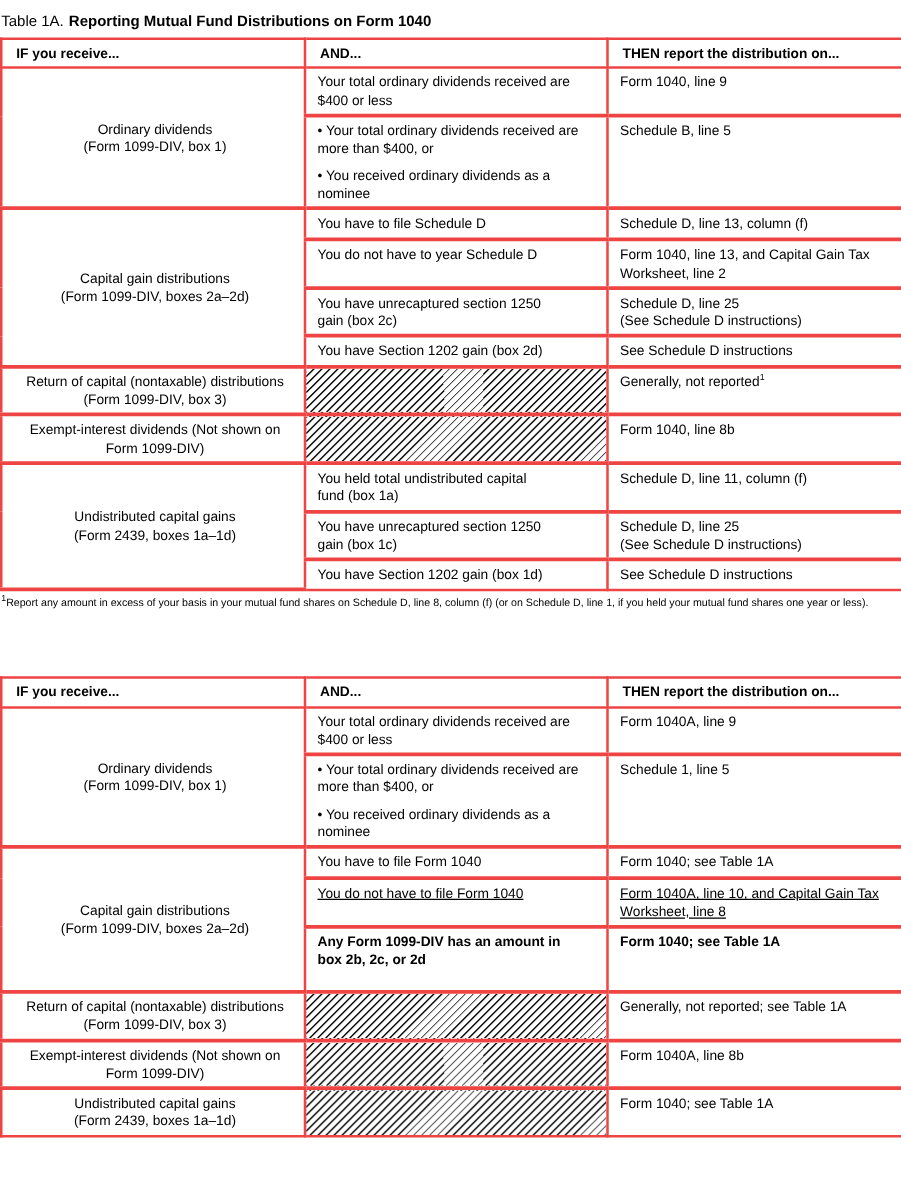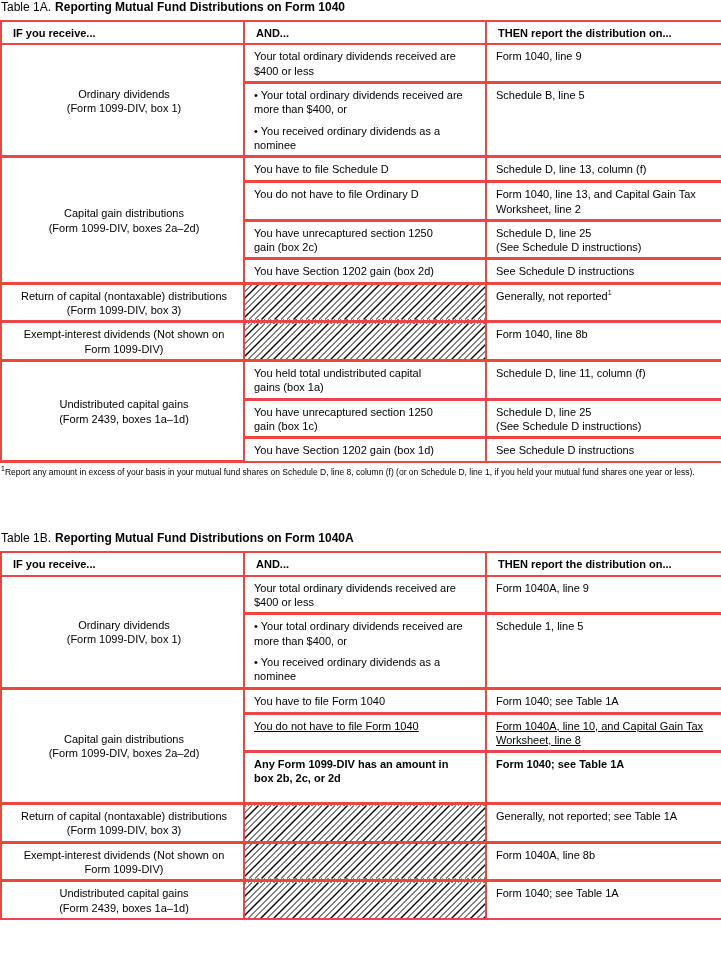--- a/index.html
+++ b/index.html
@@ -6,21 +6,21 @@
   html, body { background: #fff; }
   body {
     width: 721px; height: 961px;
     font-family: "Liberation Sans", sans-serif;
     color: #000;
     overflow: hidden;
   }
   .doc { width: 721px; }
   .tbl-title {
     font-size: 12px;
-    padding: 1px 0 6px 1px;
+    padding: 11px 0 6px 1px;
     line-height: 1.1;
   }
   .tbl-title .prefix { font-weight: normal; margin-right: 4px; }
   .tbl-title .bold { font-weight: bold; }
   table {
     border-collapse: collapse;
     table-layout: fixed;
     width: 721px;
     border: 2px solid #000;
   }
@@ -92,21 +92,21 @@
               <div class="bullet">You received ordinary dividends as a nominee</div>
             </td>
             <td><span>Schedule B, line 5</span></td>
           </tr>
           <tr class="group-start" style="height: 25px;">
             <td class="receive" rowspan="4"><span>Capital gain distributions</span><br><span>(Form 1099-DIV, boxes 2a–2d)</span></td>
             <td><span>You have to file Schedule D</span></td>
             <td><span>Schedule D, line 13, column (f)</span></td>
           </tr>
           <tr style="height: 38px;">
-            <td><span>You do not have to file Ordinary D</span></td>
+            <td><span>You do not have to year Schedule D</span></td>
             <td><span>Form 1040, line 13, and Capital Gain Tax Worksheet, line 2</span></td>
           </tr>
           <tr style="height: 38px;">
             <td><span>You have unrecaptured section 1250</span><br><span>gain (box 2c)</span></td>
             <td><span>Schedule D, line 25</span><br><span>(See Schedule D instructions)</span></td>
           </tr>
           <tr style="height: 20px;">
             <td><span>You have Section 1202 gain (box 2d)</span></td>
             <td><span>See Schedule D instructions</span></td>
           </tr>
@@ -115,40 +115,37 @@
             <td class="hatch"></td>
             <td><span>Generally, not reported</span><sup>1</sup></td>
           </tr>
           <tr class="group-start" style="height: 37px;">
             <td class="receive" rowspan="1"><span>Exempt-interest dividends (Not shown on</span><br><span>Form 1099-DIV)</span></td>
             <td class="hatch"></td>
             <td><span>Form 1040, line 8b</span></td>
           </tr>
           <tr class="group-start" style="height: 38px;">
             <td class="receive" rowspan="3"><span>Undistributed capital gains</span><br><span>(Form 2439, boxes 1a–1d)</span></td>
-            <td><span>You held total undistributed capital</span><br><span>gains (box 1a)</span></td>
+            <td><span>You held total undistributed capital</span><br><span>fund (box 1a)</span></td>
             <td><span>Schedule D, line 11, column (f)</span></td>
           </tr>
           <tr style="height: 38px;">
             <td><span>You have unrecaptured section 1250</span><br><span>gain (box 1c)</span></td>
             <td><span>Schedule D, line 25</span><br><span>(See Schedule D instructions)</span></td>
           </tr>
           <tr class="last-row" style="height: 24px;">
             <td><span>You have Section 1202 gain (box 1d)</span></td>
             <td><span>See Schedule D instructions</span></td>
           </tr>
         </tbody>
       </table>
     <div class="footnote"><sup>1</sup><span>Report any amount in excess of your basis in your mutual fund shares on Schedule D, line 8, column (f) (or on Schedule D, line 1, if you held your mutual fund shares one year or less).</span></div>
   </section>
 
   <section class="tbl-section section-1b">
-    <div class="tbl-title">
-      <span class="prefix">Table 1B.</span><span class="bold">Reporting Mutual Fund Distributions on Form 1040A</span>
-    </div>
     <table>
         <colgroup>
           <col style="width: 243px;">
           <col style="width: 242px;">
           <col style="width: 236px;">
         </colgroup>
         <thead>
           <tr style="height: 24px;">
             <th>IF you receive...</th>
             <th>AND...</th>

